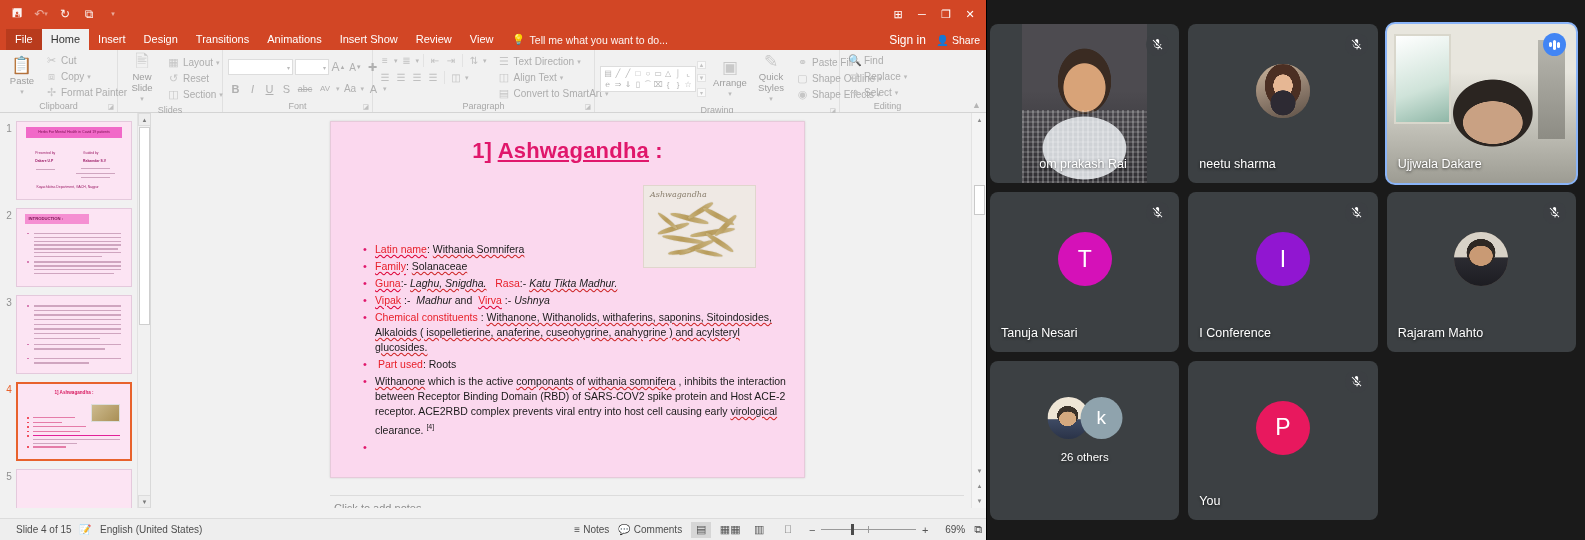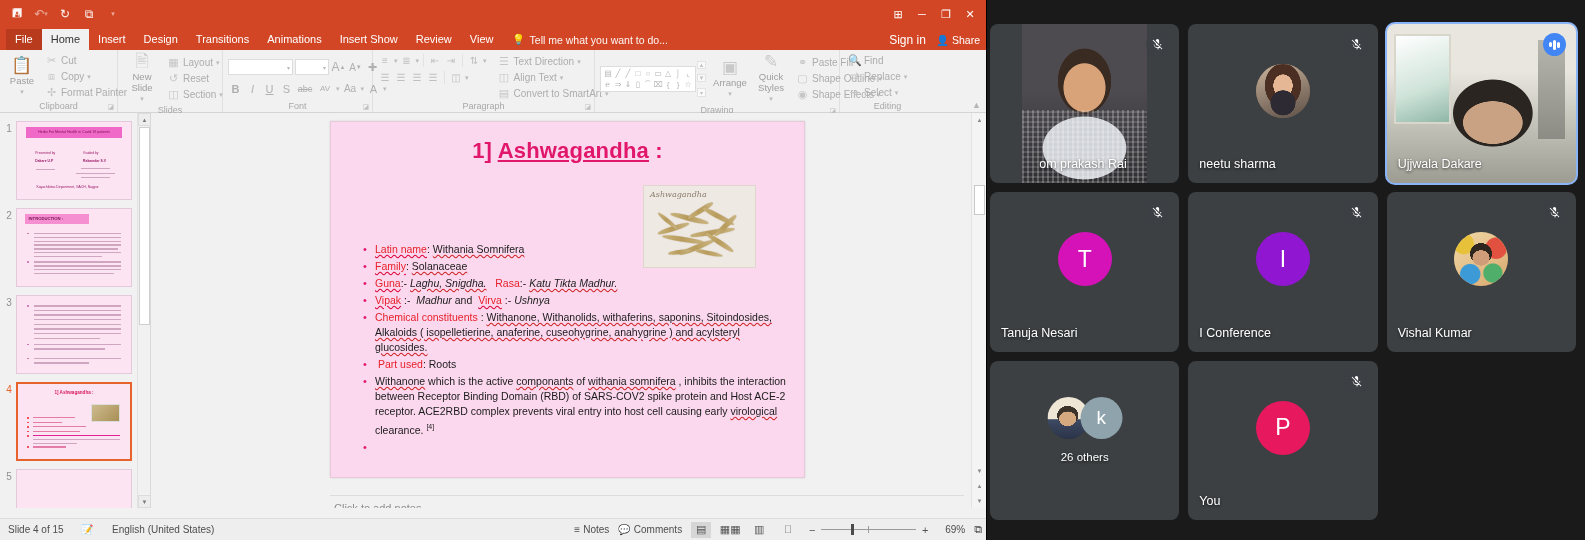--- a/index.html
+++ b/index.html
@@ -194,21 +194,21 @@
                     border-left: 1px solid #e3e3e3; }
   .ev-thumb { position: absolute; left: 2px; width: 11px; background: #fff; border: 1px solid #c9c9c9; }
   .ev-btn { width: 15px; height: 14px; display: flex; align-items: center; justify-content: center;
             font-size: 6px; color: #8a8a8a; cursor: pointer; }
 
   
   .statusbar {
     position: absolute; left: 0; bottom: 0; right: 0; height: 22px; background: #eeeeee;
     border-top: 1px solid #dcdcdc; display: flex; align-items: center; font-size: 10px; color: #4d4d4d;
   }
-  .sb-left { display: flex; align-items: flex-start; gap: 18px; padding-left: 8px; }
+  .sb-left { display: flex; align-items: flex-start; gap: 8px; padding-left: 16px; }
   .sb-right { position: absolute; right: 4px; display: flex; align-items: center; gap: 9px; }
   .sb-btn { display: flex; align-items: center; gap: 3px; cursor: pointer; }
   .viewbtn { width: 20px; height: 16px; display: flex; align-items: center; justify-content: center;
              font-size: 11px; color: #555; cursor: pointer; }
   .viewbtn.active { background: #d6d6d6; }
   .zoomslider { display: flex; align-items: center; gap: 4px; }
   .zs-track { width: 95px; height: 1px; background: #9a9a9a; position: relative; cursor: pointer; }
   .zs-tick { position: absolute; top: -3px; width: 1px; height: 7px; background: #9a9a9a; }
   .zs-handle { position: absolute; top: -5px; left: 30px; width: 3px; height: 11px; background: #4b4b4b; }
   .zs-pm { font-size: 11px; color: #555; cursor: pointer; width: 10px; text-align: center; }
@@ -843,32 +843,32 @@
           <svg viewBox="0 0 24 24" fill="#fff">
               <path d="M19 11h-1.7c0 .74-.16 1.43-.43 2.05l1.23 1.23c.56-.98.9-2.09.9-3.28zM15 11.16V5c0-1.66-1.34-3-3-3S9 3.34 9 5v.18l6 5.98zM4.27 3L3 4.27l6 6V11c0 1.66 1.33 3 3 3 .23 0 .44-.03.65-.08L15 16.27c-.91.43-1.94.68-3 .68-3.31 0-6.3-2.51-6.3-6.1H5c0 4.08 3.25 7.45 7.25 7.93V21h1.5v-2.22c1.13-.14 2.19-.55 3.09-1.16L19.73 21 21 19.73 4.27 3z"></path>
             </svg>
         </div>
         <div class="avatar" style="background:#9116d1;">
           <span>I</span>
         </div>
         <div class="tile-name">I Conference</div>
       </div>
 
-
       <div class="tile">
         <div class="mic-badge">
           <svg viewBox="0 0 24 24" fill="#fff">
               <path d="M19 11h-1.7c0 .74-.16 1.43-.43 2.05l1.23 1.23c.56-.98.9-2.09.9-3.28zM15 11.16V5c0-1.66-1.34-3-3-3S9 3.34 9 5v.18l6 5.98zM4.27 3L3 4.27l6 6V11c0 1.66 1.33 3 3 3 .23 0 .44-.03.65-.08L15 16.27c-.91.43-1.94.68-3 .68-3.31 0-6.3-2.51-6.3-6.1H5c0 4.08 3.25 7.45 7.25 7.93V21h1.5v-2.22c1.13-.14 2.19-.55 3.09-1.16L19.73 21 21 19.73 4.27 3z"></path>
             </svg>
         </div>
         <div class="avatar photo">
-            <span class="ph-vishal"></span>
-          </div>
-        <div class="tile-name">Vishal Kumar</div>
-      </div>
+            <span class="ph-raj"></span>
+          </div>
+        <div class="tile-name">Rajaram Mahto</div>
+      </div>
+
 
       <div class="tile">
         <div class="others-pair">
           <div class="pc">
               <span class="ph-other"></span>
             </div>
           <div class="pk">k</div>
         </div>
         <div class="tile-name centered">26 others</div>
       </div>

